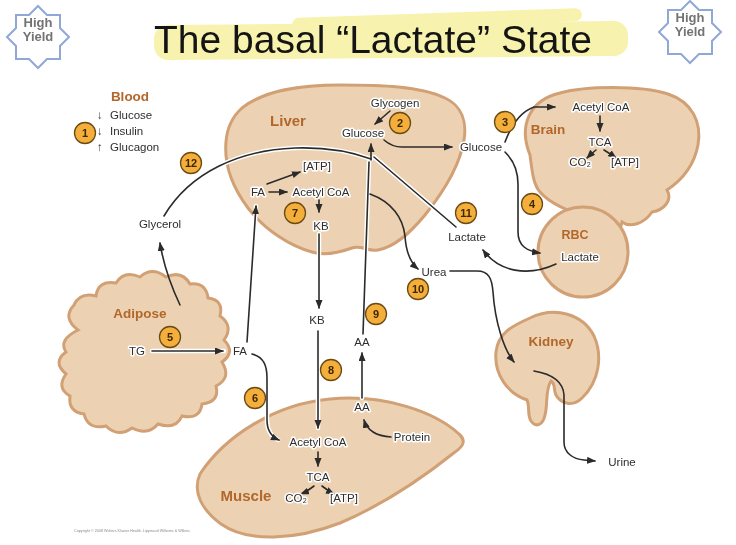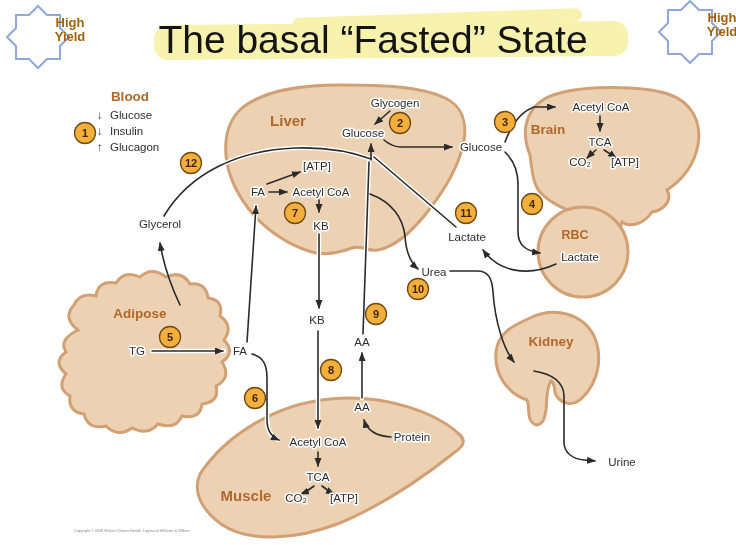--- a/index.html
+++ b/index.html
@@ -12,22 +12,22 @@
     position:absolute;background:#f7f3ae;border-radius:14px;
   }
   #title-text{
     position:absolute;left:108px;top:18px;width:530px;text-align:center;
     font-size:39px;color:#141414;letter-spacing:0px;white-space:nowrap;
   }
   
   .badge{position:absolute;width:76px;height:76px;}
   .badge svg{position:absolute;left:0;top:0;}
   .badge .bt{
-    position:absolute;left:12px;top:17px;width:76px;text-align:center;
-    color:#a16207;font-weight:bold;font-size:13px;line-height:14px;padding-left:20px;
+    position:absolute;left:0;top:17px;width:76px;text-align:center;
+    color:#737373;font-weight:bold;font-size:13px;line-height:14px;
   }
   
   #diagram{position:absolute;left:0;top:0;}
   #diagram text{font-family:"Liberation Sans", sans-serif;}
   .lbl{font-size:11.5px;fill:#2e2e2e;paint-order:stroke;stroke:#ffffff;stroke-width:3px;stroke-linejoin:round;}
   .organ-lbl{font-weight:bold;fill:#b2672b;paint-order:stroke;stroke-width:0;}
   .flow{fill:none;stroke:#2b2b2b;stroke-width:1.6;stroke-linecap:round;}
   .case{fill:none;stroke:#ffffff;stroke-width:4.5;stroke-linecap:round;}
   .organ{fill:#ecd2b3;stroke:#d2a075;stroke-width:3;}
   .stepc{fill:#f3ae3c;stroke:#6b4a12;stroke-width:1.3;}
@@ -35,21 +35,21 @@
   #copyright{
     position:absolute;left:74px;top:529px;font-size:6px;color:#8a8a8a;
     transform:scale(0.62);transform-origin:left top;white-space:nowrap;
   }
 </style>
 </head>
 <body>
 
 <div class="hl" style="left:292px;top:13px;width:290px;height:13px;transform:rotate(-2deg);"></div>
 <div class="hl" style="left:154px;top:23px;width:474px;height:35px;transform:rotate(-0.5deg);"></div>
-<div id="title-text">The basal “Fasted” State</div>
+<div id="title-text">The basal “Lactate” State</div>
 
 <div class="badge" style="left:0px;top:-1px;">
   <svg width="76" height="76" viewBox="-38 -38 76 76">
     <polygon points="0,-31 9,-22 22,-22 22,-9 31,0 22,9 22,22 9,22 0,31 -9,22 -22,22 -22,9 -31,0 -22,-9 -22,-22 -9,-22" fill="#ffffff" stroke="#8fa8d8" stroke-width="2"></polygon>
   </svg>
   <div class="bt">
     <div>High</div>
     <div>Yield</div>
   </div>
 </div>

